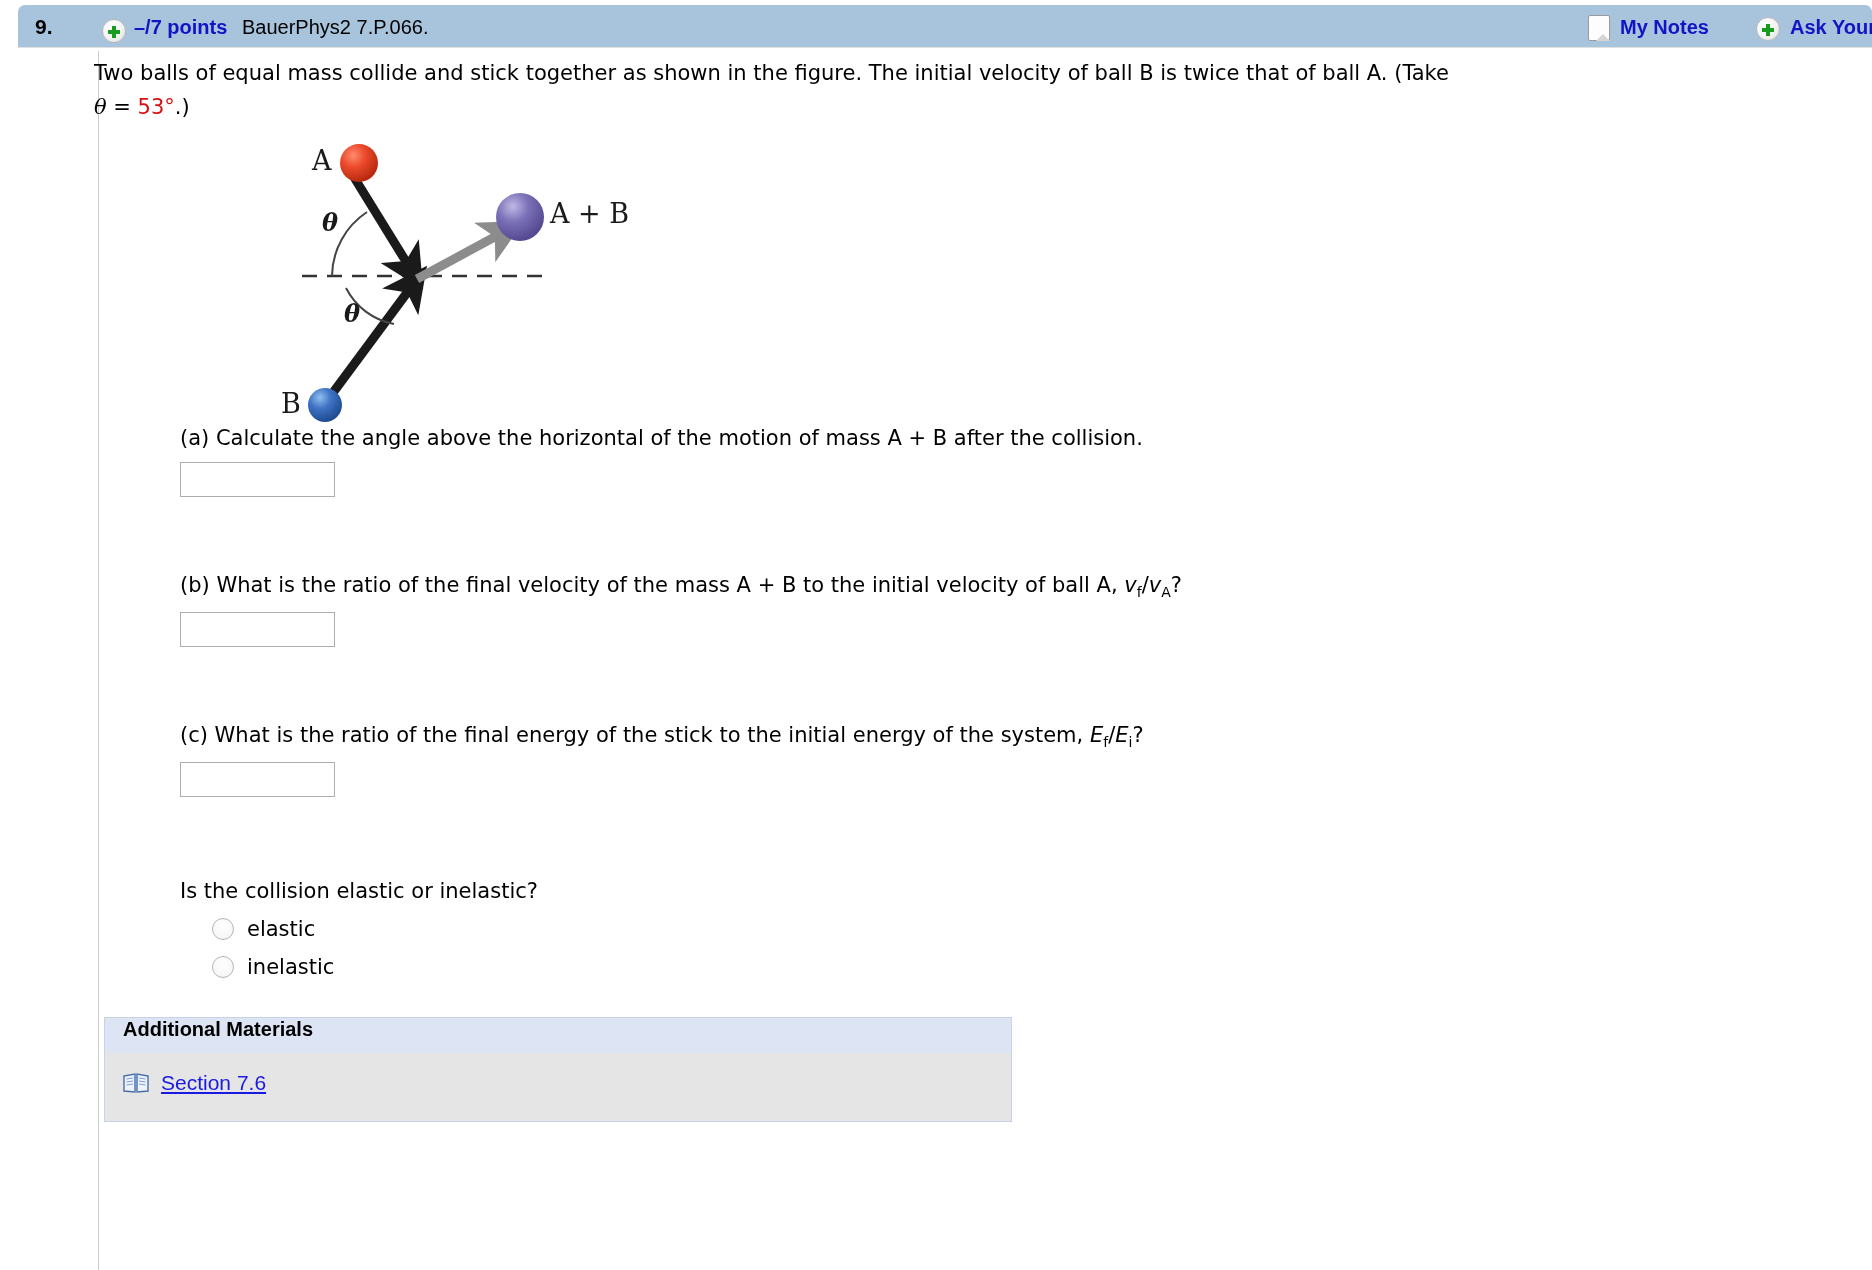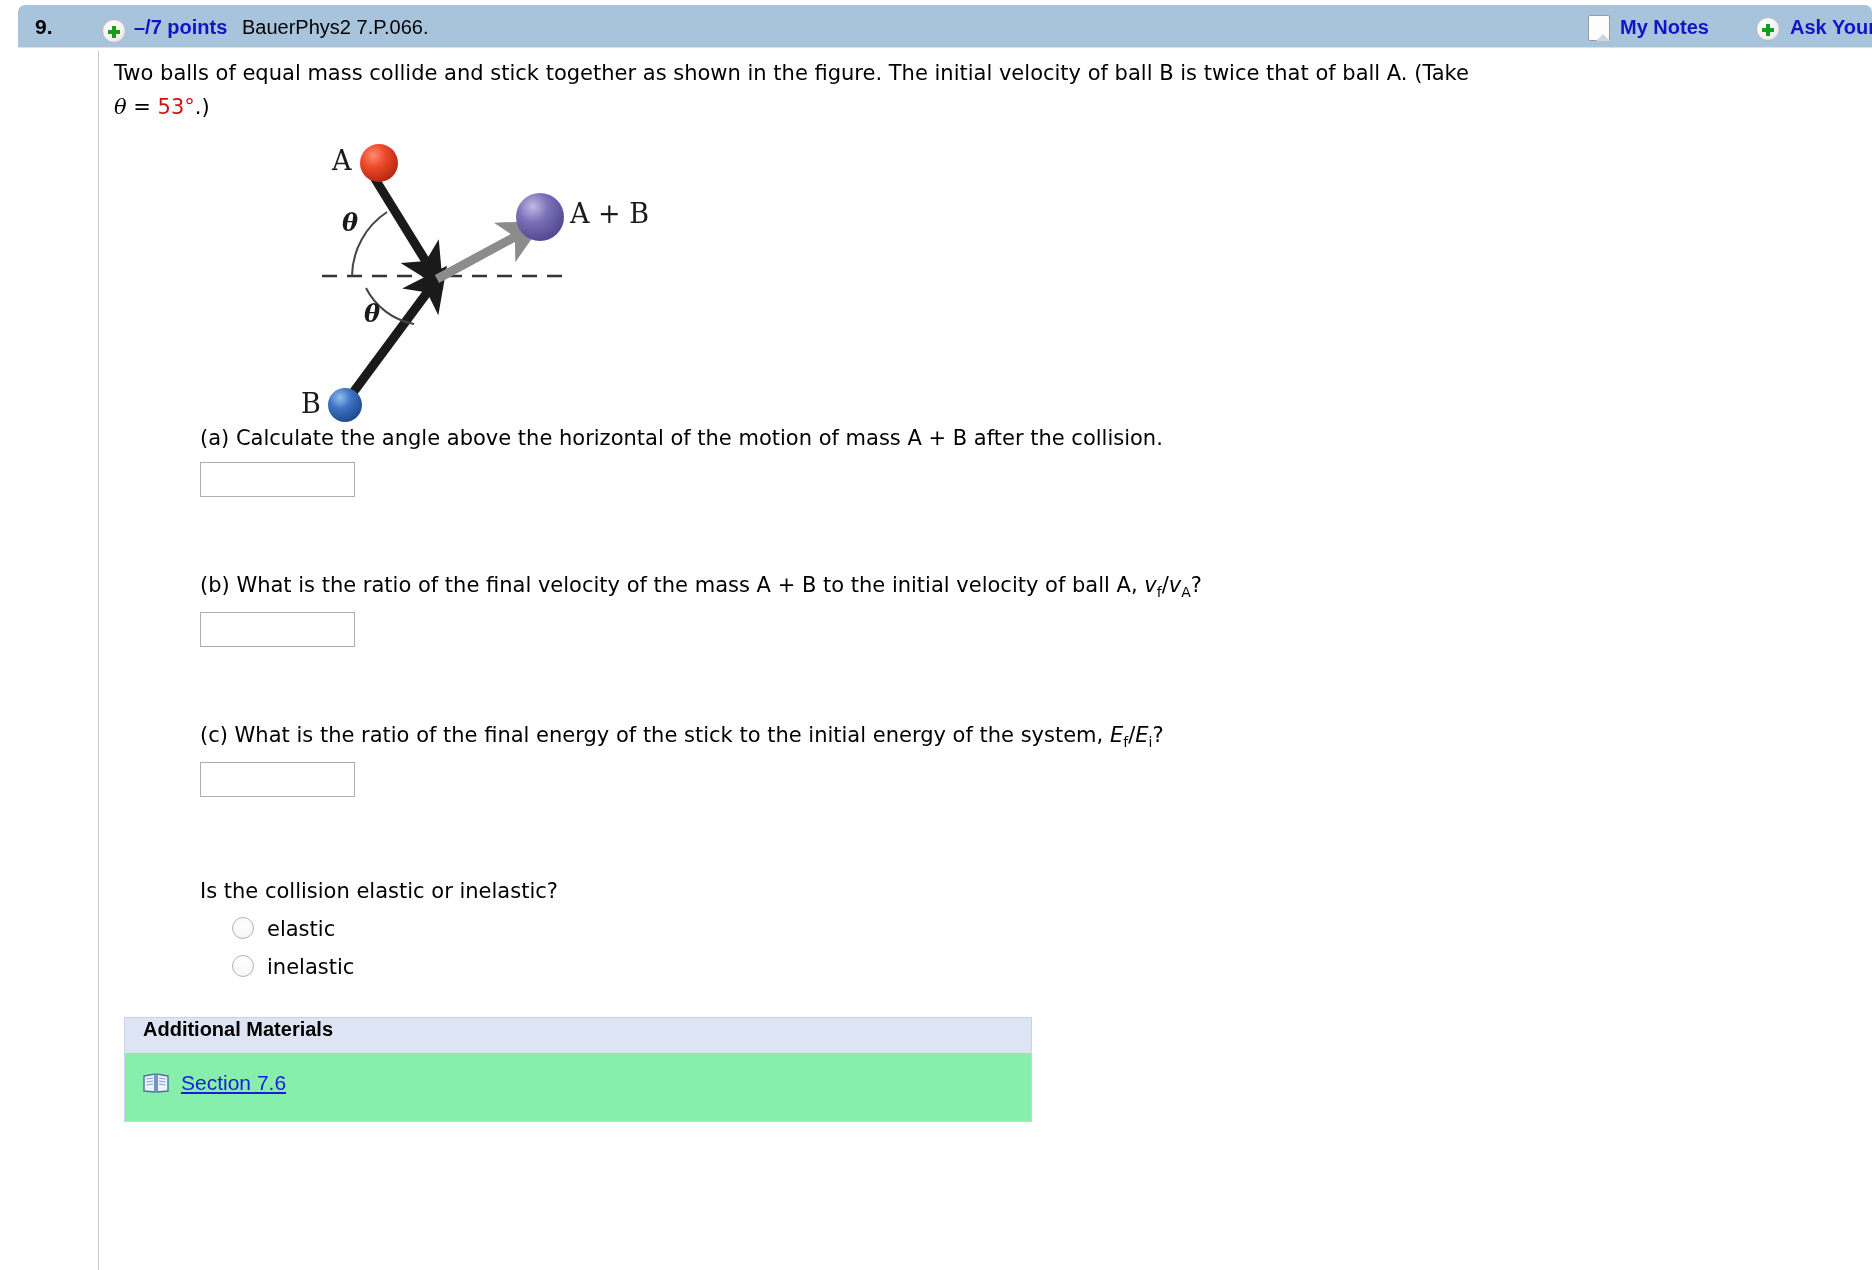--- a/index.html
+++ b/index.html
@@ -117,21 +117,21 @@
   .vdivider {
     position: absolute;
     left: 98px;
     top: 51px;
     width: 1px;
     height: 1219px;
     background: #cccccc;
   }
   .content {
     position: absolute;
-    left: 114px;
+    left: 94px;
     top: 56px;
     width: 1440px;
   }
 
   .qtext {
     font-family: "DejaVu Sans", sans-serif;
     font-size: 21px;
     color: #000;
     line-height: 34px;
     width: 1430px;
@@ -187,21 +187,21 @@
   .spacer-xl { height: 82px; }
 
   .radio-q {
     font-family: "DejaVu Sans", sans-serif;
     font-size: 21px;
     color: #000;
     margin-left: 86px;
   }
   .radio-row {
     display: flex;
-    align-items: flex-start;
+    align-items: center;
     margin-left: 118px;
     margin-top: 14px;
   }
   .radio-dot {
     width: 22px;
     height: 22px;
     border-radius: 50%;
     border: 1px solid #b5b5b5;
     background: radial-gradient(circle at 50% 35%, #ffffff 0%, #f7f7f7 70%, #ececec 100%);
     box-sizing: border-box;
@@ -224,21 +224,21 @@
   }
   .addmat-head {
     background: #dde4f4;
     font-family: "Liberation Sans", sans-serif;
     font-weight: bold;
     font-size: 20px;
     color: #000;
     padding: 0 0 12px 18px;
   }
   .addmat-body {
-    background: #86efac;
+    background: #e5e5e5;
     padding: 18px 0 26px 18px;
     display: flex;
     align-items: center;
   }
   .book-icon {
     position: relative;
     width: 26px;
     height: 21px;
     flex: 0 0 auto;
   }

